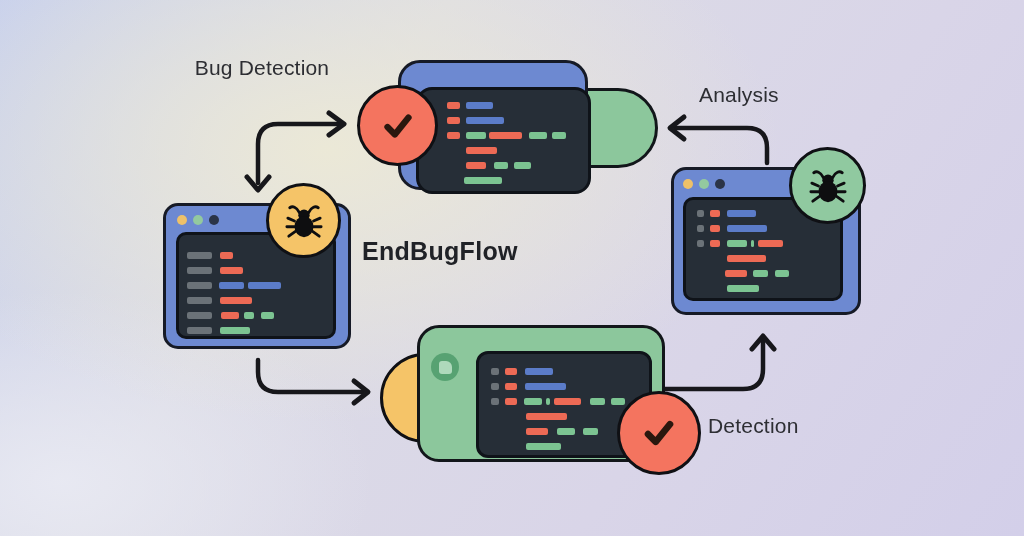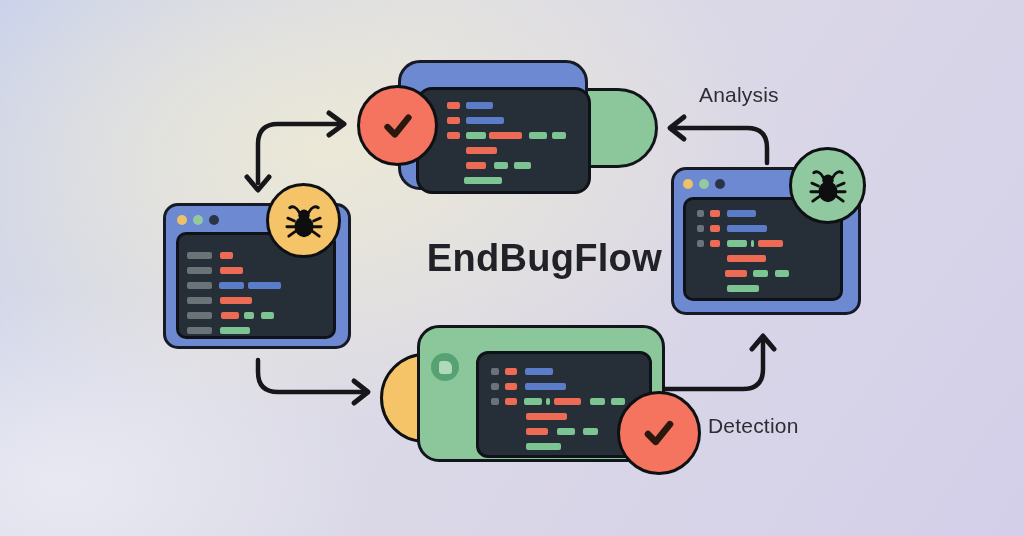--- a/index.html
+++ b/index.html
@@ -24,21 +24,21 @@
   .code-row{height:15px;display:flex;align-items:center;}
   .bar{height:7px;border-radius:2px;flex:none;}
   .dot{position:absolute;width:10px;height:10px;border-radius:50%;z-index:5;}
   .badge{position:absolute;border-radius:50%;border:3.5px solid #0f1014;z-index:5;
          display:flex;align-items:center;justify-content:center;}
   .circle-plain{position:absolute;border-radius:50%;border:3.5px solid #0f1014;z-index:2;}
   .mini-badge{position:absolute;border-radius:50%;z-index:5;display:flex;align-items:center;justify-content:center;}
   .file-glyph{width:13px;height:13px;border-radius:3px 6px 3px 3px;background:#aed9bb;}
   
   .label{position:absolute;z-index:6;color:#2d2e33;font-size:21px;font-weight:500;letter-spacing:.2px;}
-  .title{position:absolute;z-index:6;color:#202227;font-size:38px;font-weight:700;letter-spacing:.3px;text-align:right;}
+  .title{position:absolute;z-index:6;color:#202227;font-size:25px;font-weight:700;letter-spacing:.3px;text-align:left;}
 </style>
 </head>
 <body>
 
 <div class="stage">
 
   <svg class="arrows" width="1024" height="536" viewBox="0 0 1024 536">
     <g class="arrow">
       <path d="M 340,124 L 278,124 Q 258,124 258,144 L 258,183"></path>
       <polyline points="329,113 344,124 329,135"></polyline>
@@ -240,16 +240,17 @@
         </div>
       </div>
     <div class="badge" style="left:617px;top:391px;width:78px;height:78px;background:#f4745f;">
       <svg width="44" height="44" viewBox="0 0 40 40">
         <path d="M10,21 L17,28 L30,12" fill="none" stroke="#2a170e" stroke-width="6" stroke-linecap="round" stroke-linejoin="round"></path>
       </svg>
     </div>
   </div>
 
   <div class="title" style="left:362px;top:237px;width:300px;">EndBugFlow</div>
+  <div class="label" style="left:182px;top:53px;width:160px;text-align:center;line-height:30px;">Bug Detection</div>
   <div class="label" style="left:699px;top:83px;">Analysis</div>
   <div class="label" style="left:708px;top:414px;">Detection</div>
 
 </div>
 
 </body></html>

